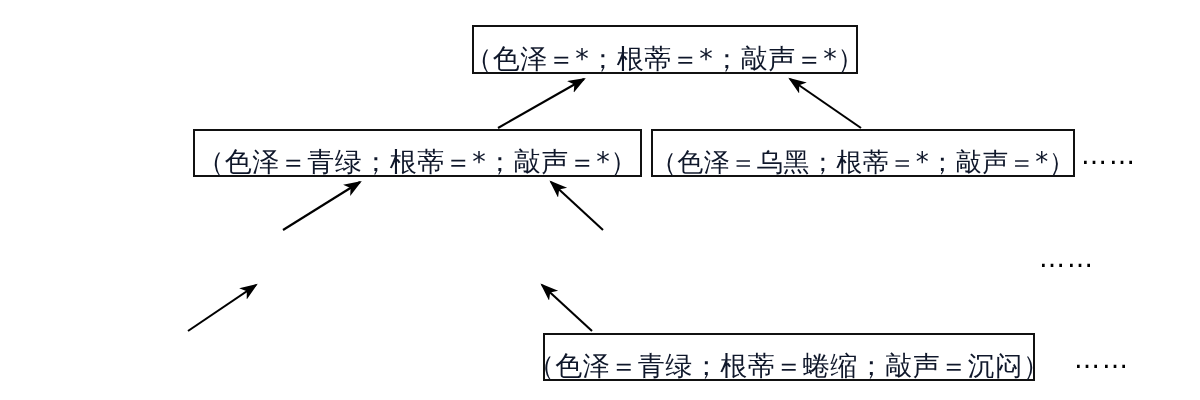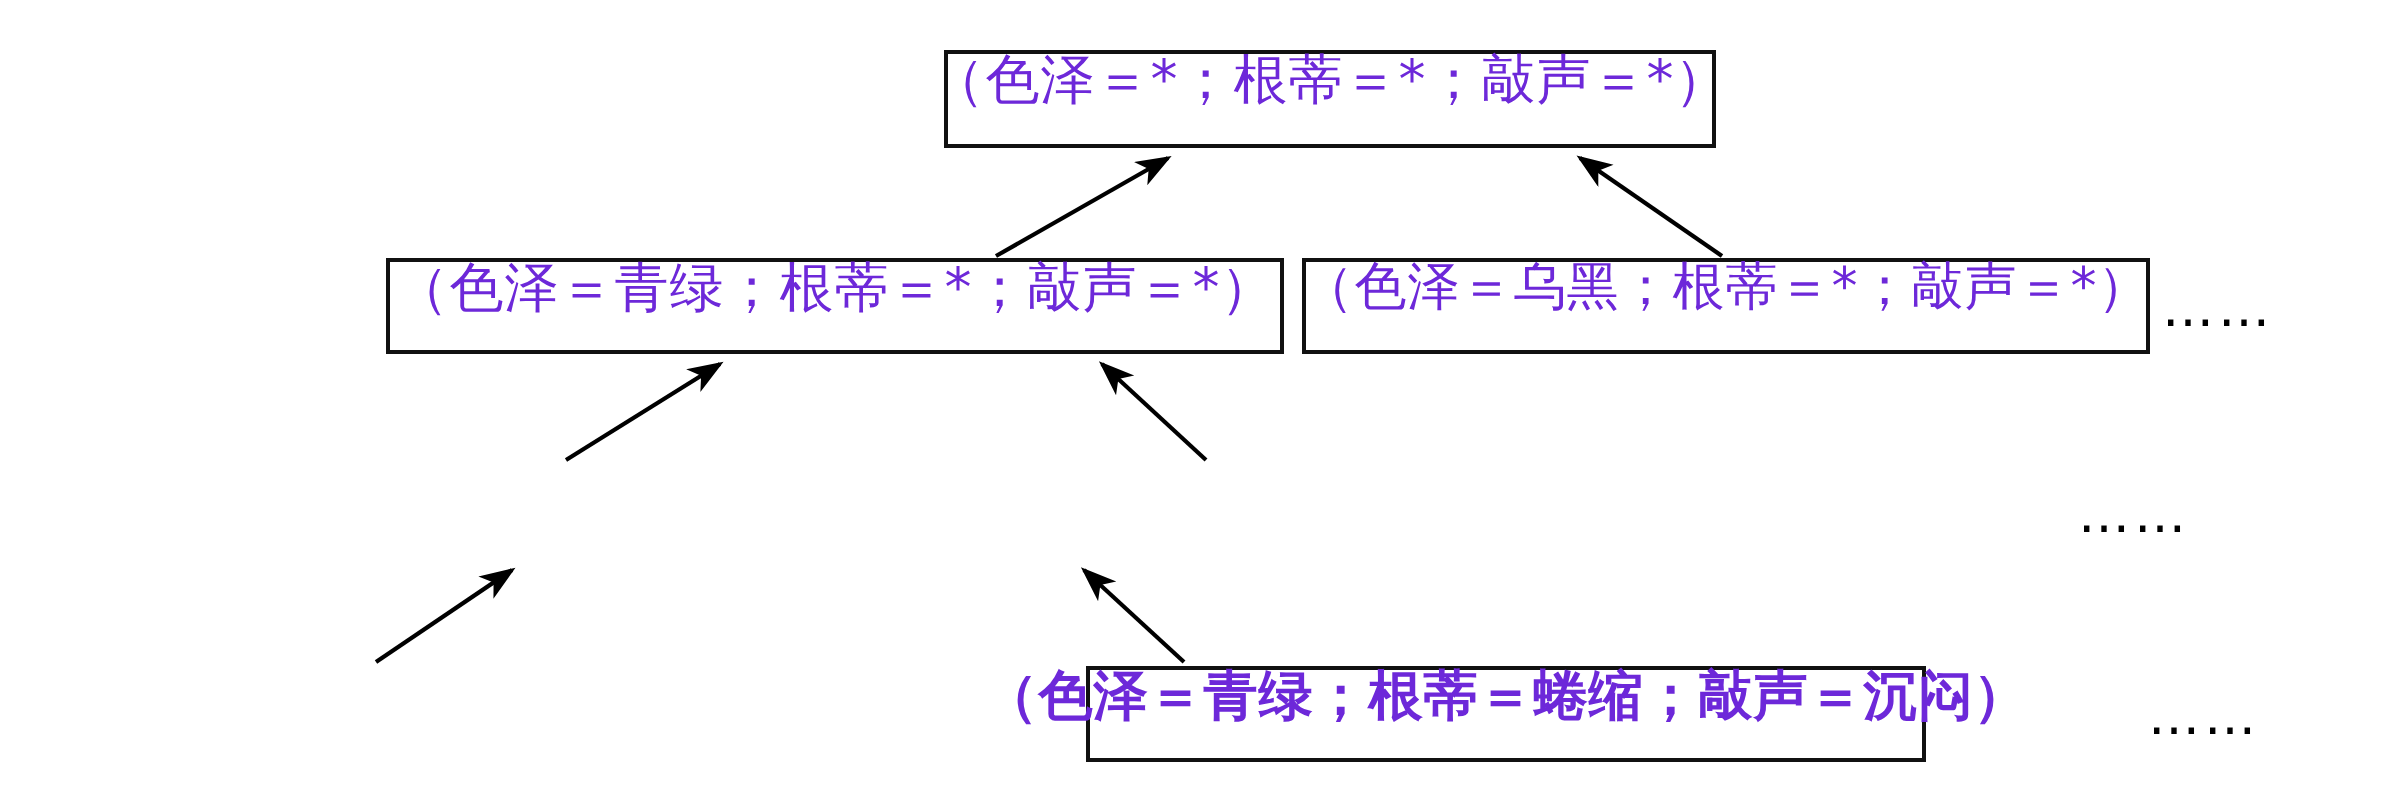--- a/index.html
+++ b/index.html
@@ -24,24 +24,24 @@
     width: 1200px;
     height: 400px;
     pointer-events: none;
   }
   .node {
     position: absolute;
     box-sizing: border-box;
     border: 2px solid #111111;
     background: #ffffff;
     display: flex;
-    align-items: flex-start;
+    align-items: flex-end;
     justify-content: center;
     white-space: nowrap;
-    color: #6d28d9;
+    color: #0f172a;
     letter-spacing: 0.5px;
   }
   .node-text {
     display: inline-block;
     line-height: 1;
     padding: 0 4px;
   }
   .ellipsis {
     position: absolute;
     color: #000000;
@@ -50,21 +50,21 @@
     letter-spacing: 2px;
     white-space: nowrap;
   }
   
   #node-top      { left: 472px; top: 25px;  width: 386px; height: 49px; font-size: 27px; }
   #node-r2-left  { left: 193px; top: 129px; width: 449px; height: 48px; font-size: 27px; }
   #node-r2-right { left: 651px; top: 129px; width: 424px; height: 48px; font-size: 26px; }
   #node-r3-left  { left: 44px;  top: 231px; width: 502px; height: 49px; font-size: 27px; }
   #node-r3-right { left: 553px; top: 232px; width: 474px; height: 47px; font-size: 26px; }
   #node-r4-left  { left: 16px;  top: 333px; width: 518px; height: 48px; font-size: 27px; }
-  #node-r4-right { left: 543px; top: 333px; width: 420px; height: 48px; font-size: 27px; font-weight: bold; }
+  #node-r4-right { left: 543px; top: 333px; width: 492px; height: 48px; font-size: 27px; }
 
   #ellipsis-r2 { left: 1081px; top: 142px; }
   #ellipsis-r3 { left: 1039px; top: 245px; }
   #ellipsis-r4 { left: 1074px; top: 346px; }
 </style>
 </head>
 <body>
 
 <div id="canvas">
 

